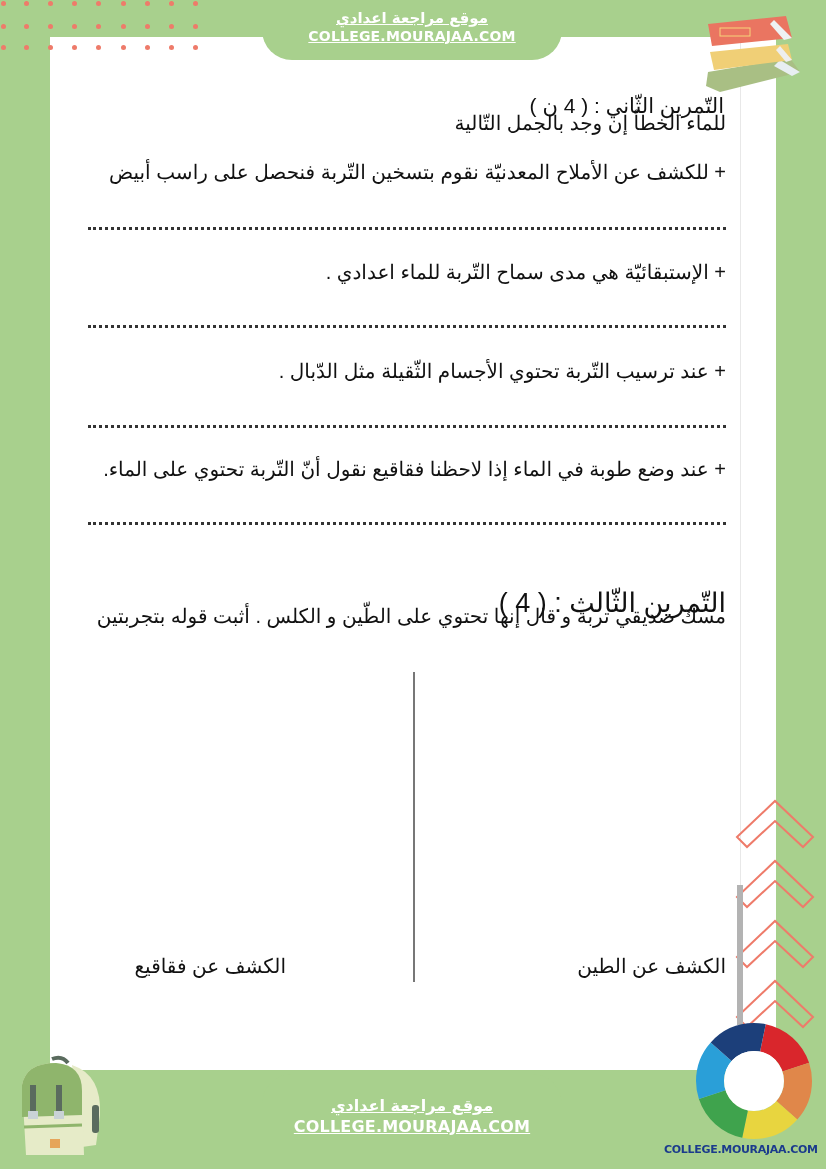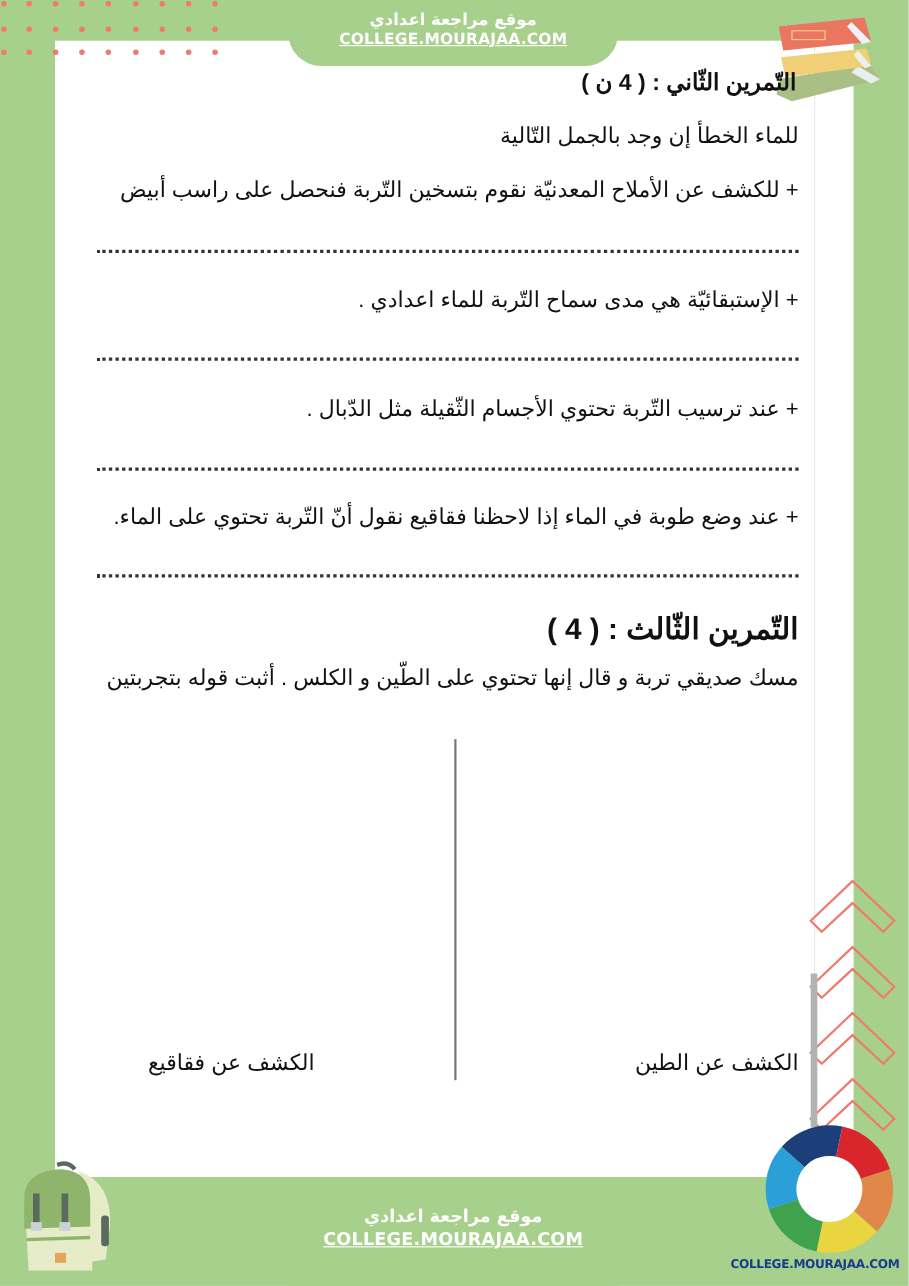--- a/index.html
+++ b/index.html
@@ -65,20 +65,21 @@
     .pill-bottom {
       left: 262px;
       top: 1074px;
       width: 300px;
       height: 95px;
       border-radius: 30px 30px 0 0;
     }
     .pill .ar {
       display: block;
       font-size: 15px;
+      text-decoration: underline;
       direction: rtl;
     }
     .pill .en {
       display: block;
       font-size: 14px;
       text-decoration: underline;
       letter-spacing: 0.2px;
     }
     .pill-top .ar { margin-top: 9px; }
     .pill-top .en { margin-top: 1px; }
@@ -87,21 +88,21 @@
 
     
     .doc {
       position: absolute;
       direction: rtl;
       font-family: "Liberation Sans", sans-serif;
       color: #111;
       font-size: 20px;
       white-space: nowrap;
     }
-    .bold { font-weight: bold; }
+    .bold { font-weight: normal; margin-top: 31px; }
     .dotted-line {
       position: absolute;
       left: 88px;
       width: 638px;
       height: 0;
       border-top: 3px dotted #333;
     }
     .divider {
       position: absolute;
       left: 413px;

